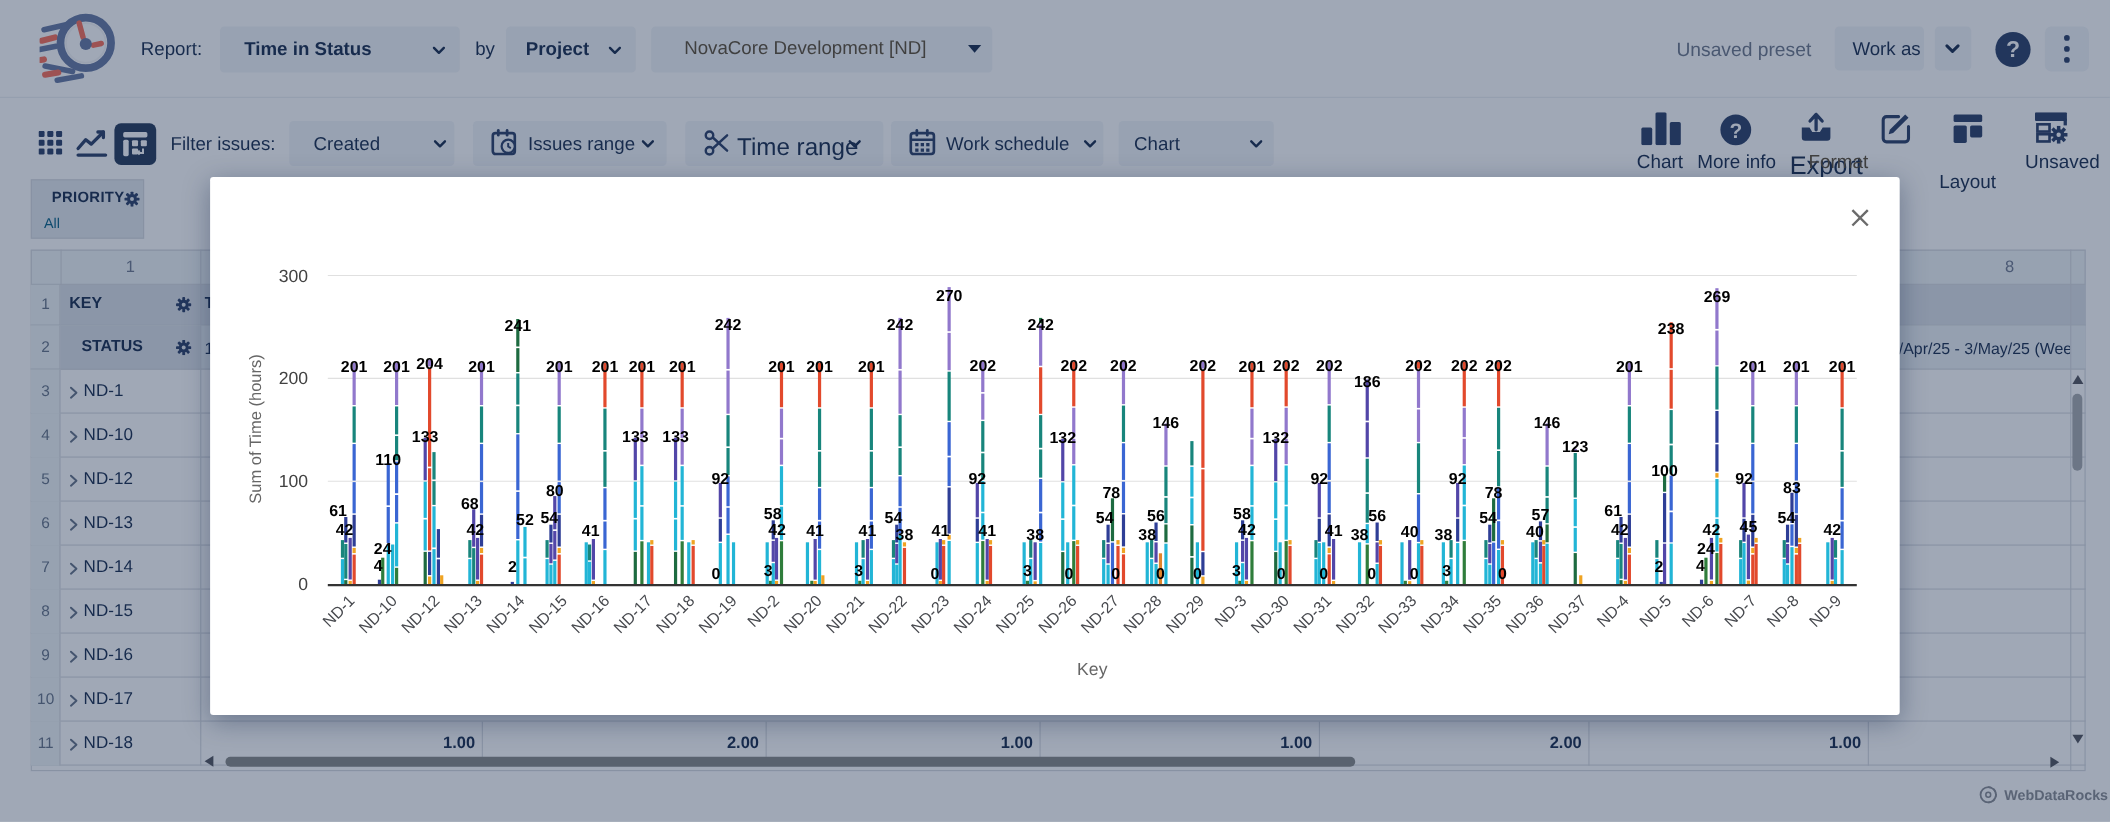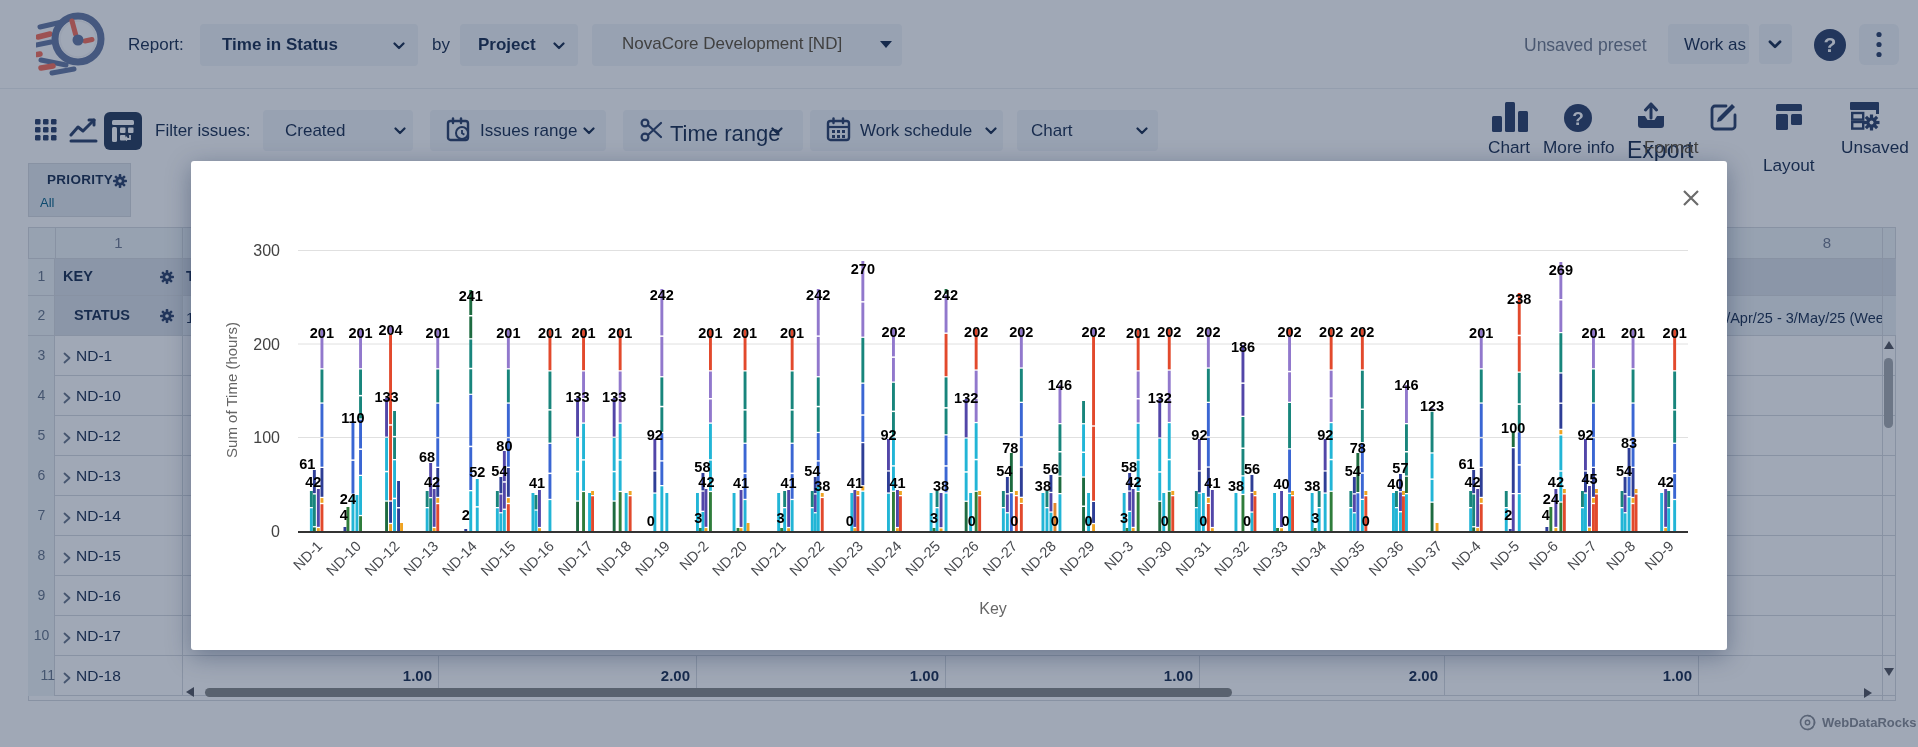--- a/index.html
+++ b/index.html
@@ -320,21 +320,21 @@
 <div class="a" style="left:28px;top:616px;width:1868px;height:40px;box-sizing:border-box;border-bottom:1px solid #8892a3;"></div>
 <div class="a" style="left:28px;top:616px;width:27px;height:40px;background:#97a2b1;box-sizing:border-box;border-right:1px solid #8892a3;"></div>
 <div class="a" style="left:28px;top:627px;width:27px;text-align:center;font-size:14px;color:#45556f;">10</div>
 <div class="a" style="left:63px;top:630px;"><svg width="8" height="12" viewBox="0 0 8 12">
       <path d="M1.5 1.5 L6.5 6 L1.5 10.5" stroke="#45556f" stroke-width="1.8" fill="none" stroke-linecap="round" stroke-linejoin="round"></path>
     </svg></div>
 <div class="a" style="left:76px;top:627px;font-size:15.5px;color:#172b4d;">ND-17</div>
 <div class="a" style="left:182px;top:616px;width:1px;height:40px;background:#8892a3;"></div>
 <div class="a" style="left:28px;top:656px;width:1868px;height:40px;box-sizing:border-box;border-bottom:1px solid #8892a3;"></div>
 <div class="a" style="left:28px;top:656px;width:27px;height:40px;background:#97a2b1;box-sizing:border-box;border-right:1px solid #8892a3;"></div>
-<div class="a" style="left:28px;top:667px;width:27px;text-align:right;font-size:14px;color:#45556f;">11</div>
+<div class="a" style="left:28px;top:667px;width:27px;text-align:center;font-size:14px;color:#45556f;">11</div>
 <div class="a" style="left:63px;top:670px;"><svg width="8" height="12" viewBox="0 0 8 12">
       <path d="M1.5 1.5 L6.5 6 L1.5 10.5" stroke="#45556f" stroke-width="1.8" fill="none" stroke-linecap="round" stroke-linejoin="round"></path>
     </svg></div>
 <div class="a" style="left:76px;top:667px;font-size:15.5px;color:#172b4d;">ND-18</div>
 <div class="a" style="left:182px;top:656px;width:1px;height:40px;background:#8892a3;"></div>
 <div class="a" style="left:352px;top:667px;width:80px;text-align:right;font-size:15px;font-weight:bold;color:#172b4d;">1.00</div>
 <div class="a" style="left:438px;top:656px;width:1px;height:40px;background:#8892a3;"></div>
 <div class="a" style="left:610px;top:667px;width:80px;text-align:right;font-size:15px;font-weight:bold;color:#172b4d;">2.00</div>
 <div class="a" style="left:696px;top:656px;width:1px;height:40px;background:#8892a3;"></div>
 <div class="a" style="left:859px;top:667px;width:80px;text-align:right;font-size:15px;font-weight:bold;color:#172b4d;">1.00</div>

